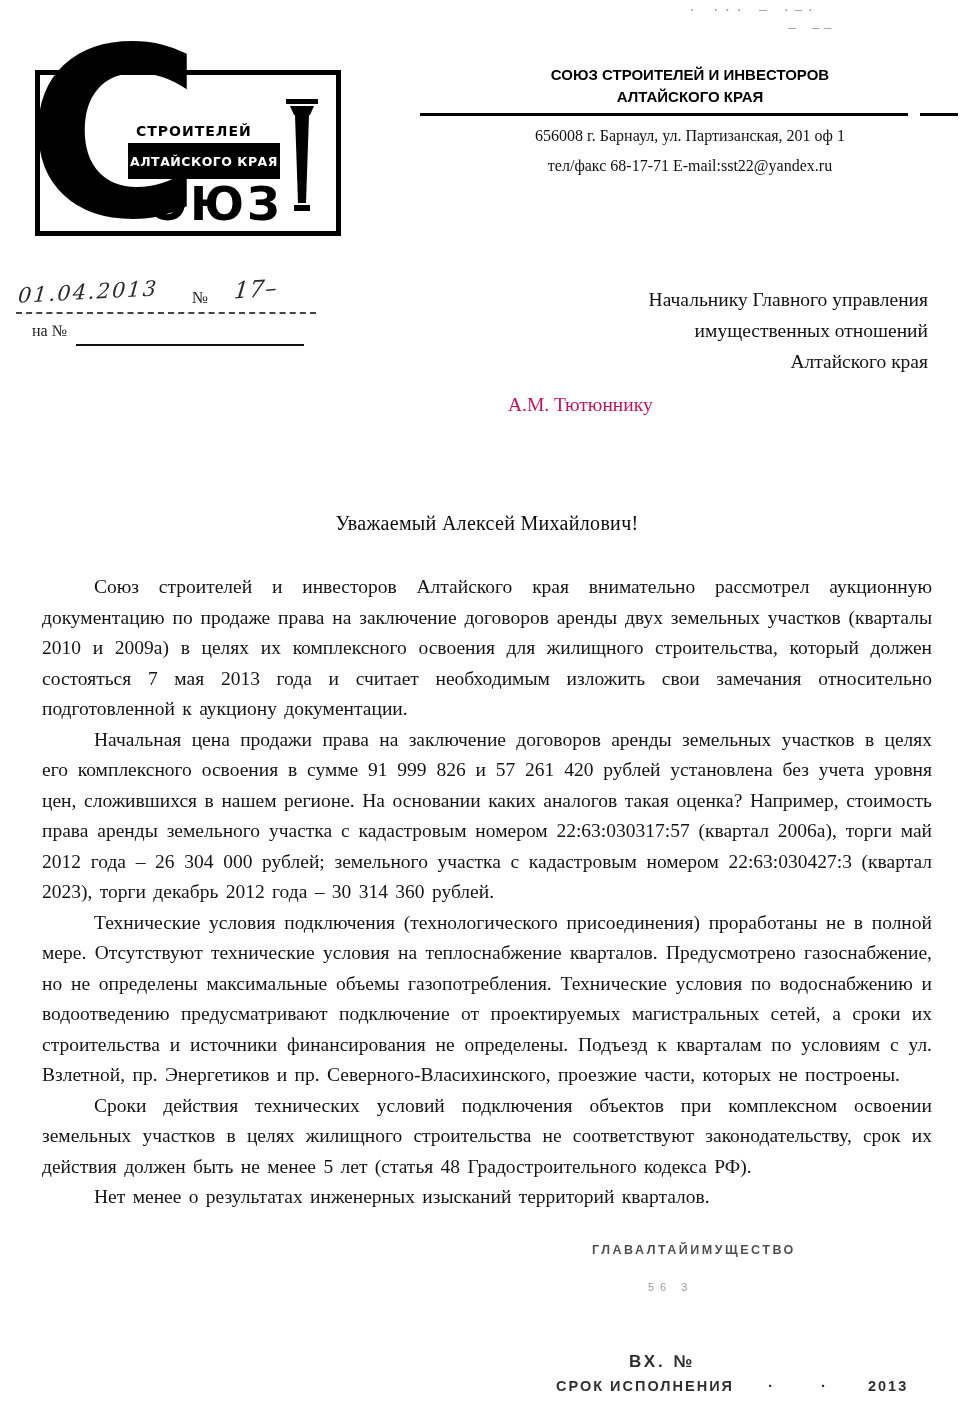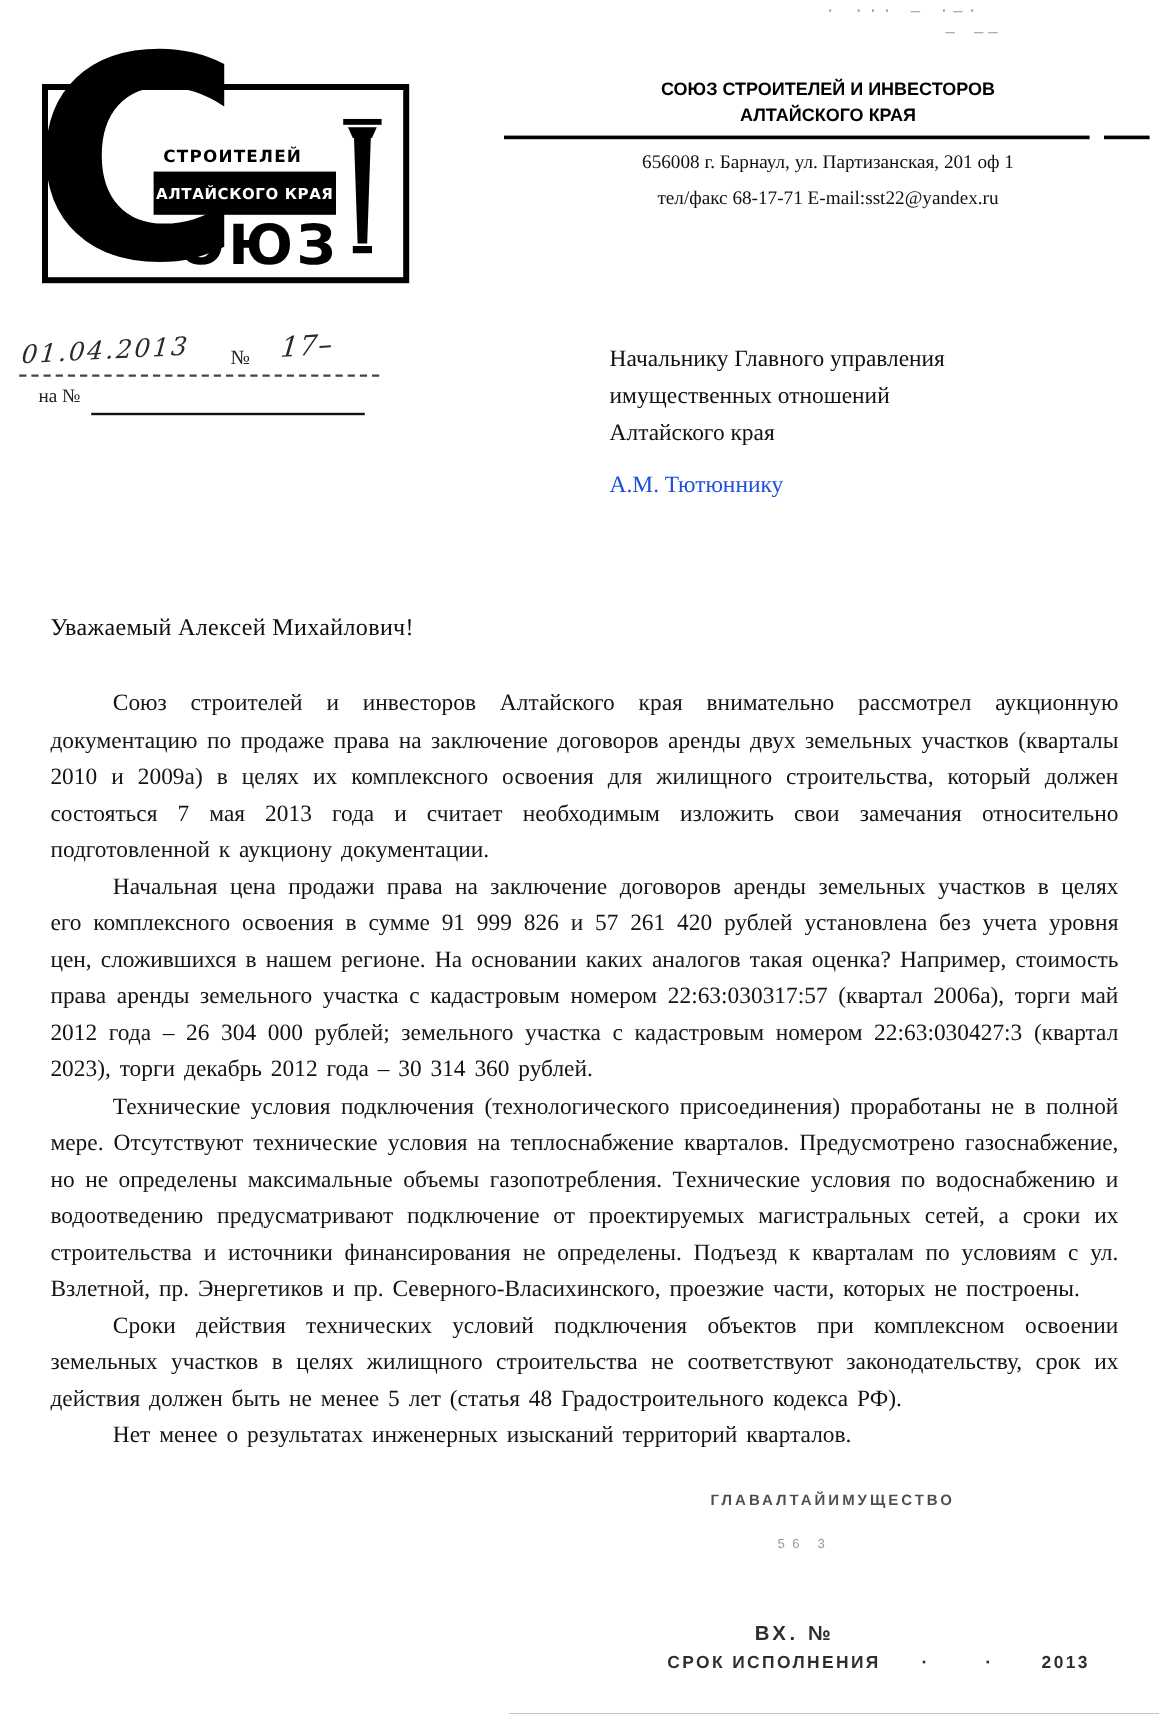--- a/index.html
+++ b/index.html
@@ -38,26 +38,26 @@
   .ref{position:absolute;left:14px;top:276px;width:330px;}
   .hand{font-family:"DejaVu Serif", serif;font-style:italic;color:#2a2a2a;}
   .ref-date{position:absolute;left:4px;top:4px;font-size:21px;letter-spacing:2px;transform:rotate(-3deg) skewX(-8deg);}
   .ref-no-label{position:absolute;left:178px;top:12px;font-size:17px;color:#222;}
   .ref-no{position:absolute;left:220px;top:0;font-size:23px;letter-spacing:1px;transform:rotate(-4deg) skewX(-10deg);}
   .ref-dash-line{position:absolute;left:2px;top:36px;width:300px;border-bottom:2px dashed #444;}
   .ref-na{position:absolute;left:18px;top:46px;font-size:16px;color:#222;}
   .ref-underline{position:absolute;left:62px;top:68px;width:228px;border-bottom:2px solid #111;}
 
   
-  .addressee{position:absolute;left:508px;top:284px;width:420px;font-size:19.5px;line-height:31px;color:#111;}
-  .addressee-name{position:absolute;left:508px;top:394px;font-size:19.5px;color:#1d4ed8;text-align:right;}
+  .addressee{position:absolute;left:508px;top:284px;width:420px;font-size:19.5px;line-height:31px;color:#111;text-align:right;}
+  .addressee-name{position:absolute;left:508px;top:394px;font-size:19.5px;color:#be185d;text-align:right;}
 
   
   .letter{position:absolute;left:42px;top:512px;width:890px;}
-  .salutation{text-align:left;font-size:20px;letter-spacing:.3px;color:#0d0d0d;}
+  .salutation{text-align:center;font-size:20px;letter-spacing:.3px;color:#0d0d0d;}
   .letter p{
     margin:0;
     text-indent:52px;
     text-align:justify;
     font-size:19.5px;
     line-height:30.5px;
     color:#141414;
     word-spacing:2.5px;
   }
   .letter p.first{margin-top:37px;}

